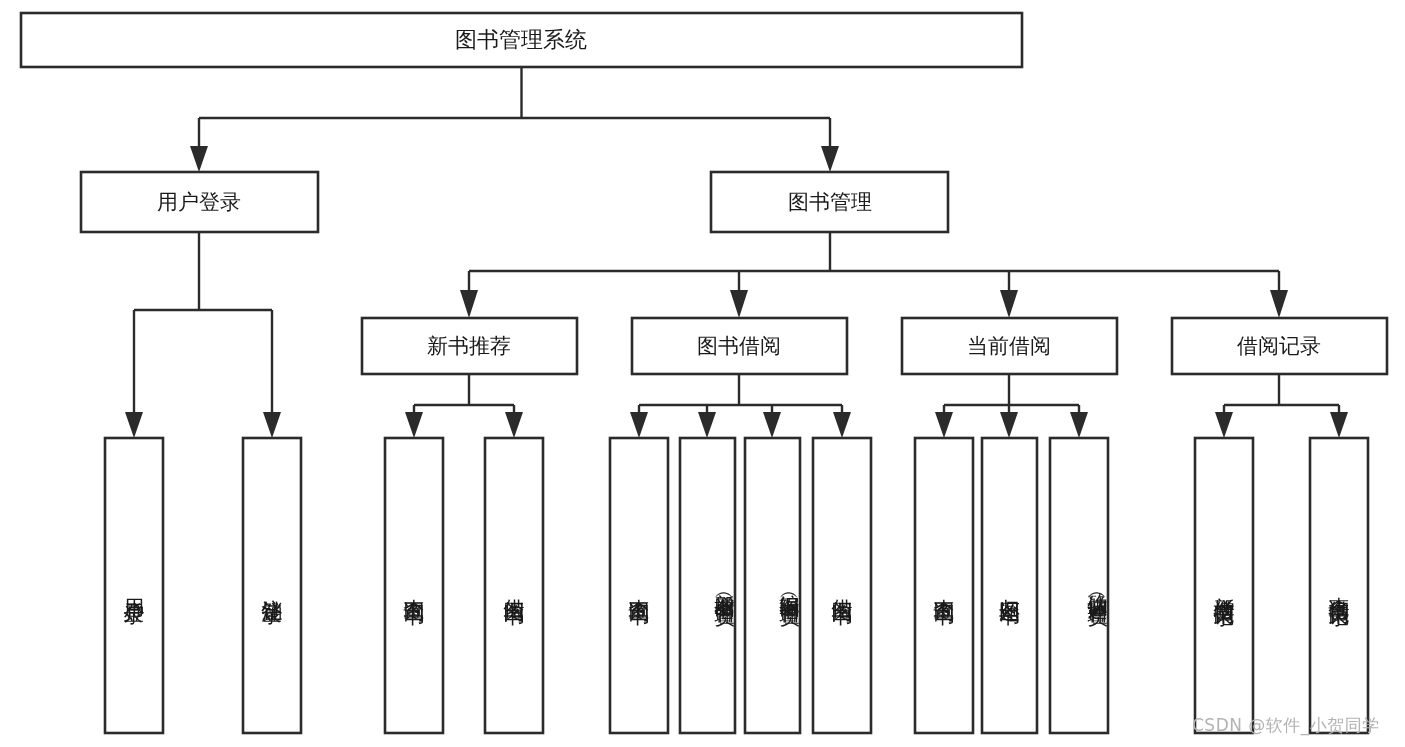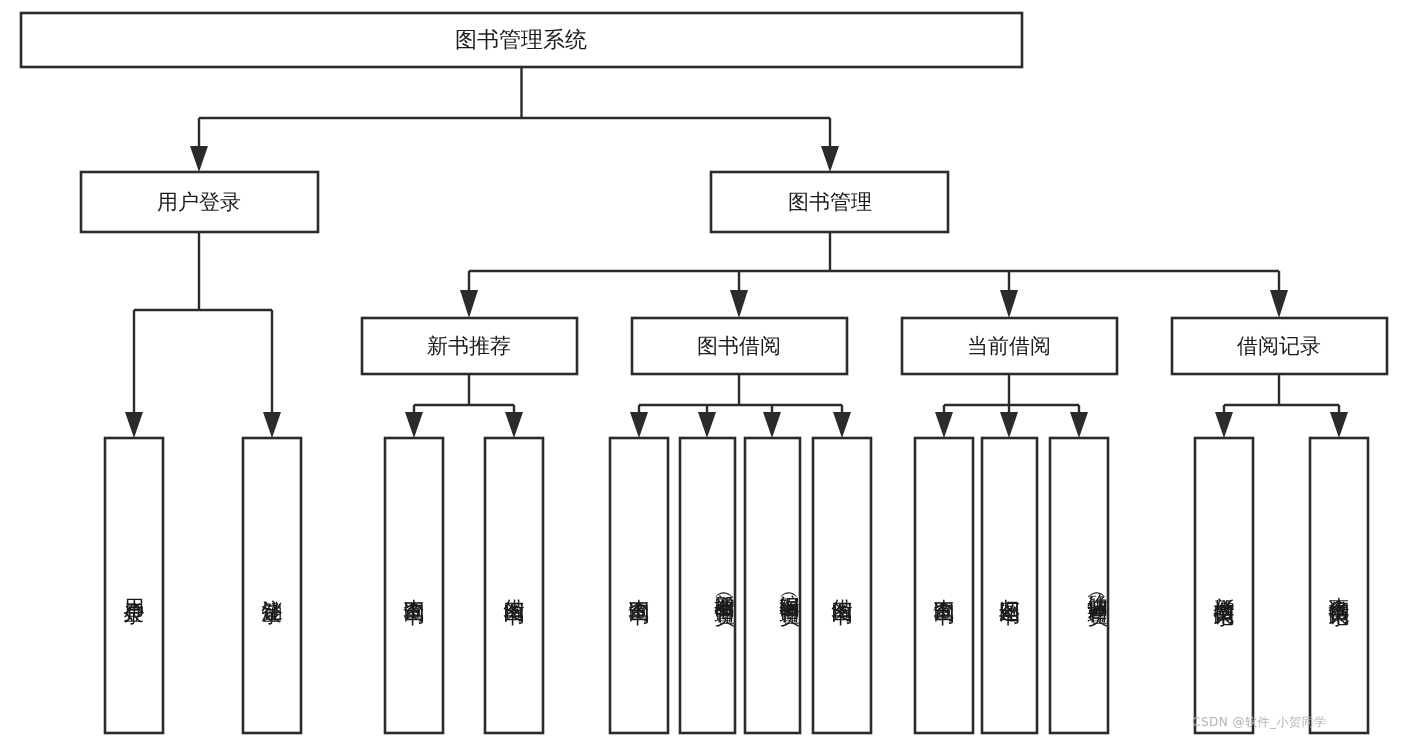--- a/index.html
+++ b/index.html
@@ -71,21 +71,21 @@
     justify-content: center;
     text-align: center;
     white-space: nowrap;
     pointer-events: none;
   }
   .watermark {
     position: absolute;
     left: 1192px;
     top: 714px;
     font-family: "DejaVu Sans", "Liberation Sans", sans-serif;
-    font-size: 12px;
+    font-size: 17px;
     color: #b3b3b3;
     white-space: nowrap;
     letter-spacing: 0.5px;
   }
 </style>
 </head>
 <body>
 
 <div id="diagram-root">
 

